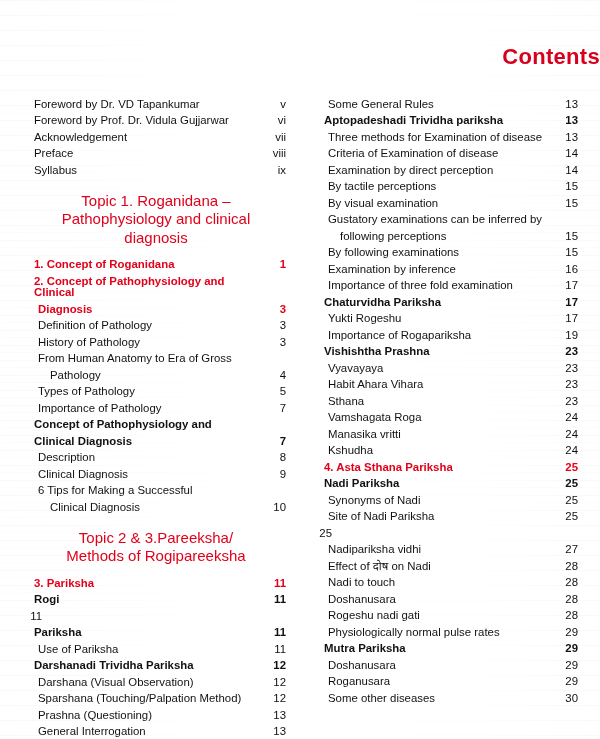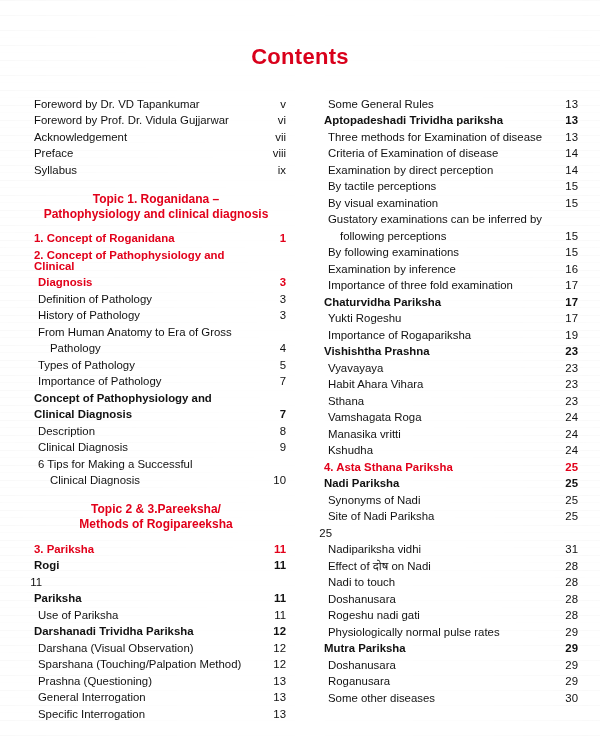--- a/index.html
+++ b/index.html
@@ -37,21 +37,21 @@
 
   .page {
     position: relative;
     width: 600px;
     height: 739px;
     box-sizing: border-box;
     padding: 0;
   }
 
   .contents-title {
-    text-align: center;
+    text-align: right;
     color: #d9001b;
     font-size: 22px;
     font-weight: bold;
     letter-spacing: 0.3px;
     padding-top: 44px;
   }
 
   .columns {
     display: flex;
     margin-top: 26px;
@@ -94,22 +94,22 @@
   .lvl2 .label { padding-left: 24px; }
 
   
   .bold .label, .bold .pg { font-weight: bold; }
   .red .label, .red .pg { color: #e2001a; }
   .red.bold .label, .red.bold .pg { color: #e2001a; font-weight: bold; }
 
   .topic-head {
     text-align: center;
     color: #e2001a;
-    font-weight: bold;
-    font-size: 12px;
+    font-weight: normal;
+    font-size: 15px;
     line-height: 1.25;
     margin: 13px 0 9px 0;
     padding: 0 4px;
   }
   .topic-head .ln { display: block; }
 </style>
 </head>
 <body>
 
 <div class="page">
@@ -368,21 +368,21 @@
           </div>
           <div class="entry lvl1">
             <span class="label">Site of Nadi Pariksha</span>
             <span class="pg">25</span>
           </div>
           <div class="entry lvl1">
             <span class="pg">25</span>
           </div>
           <div class="entry lvl1">
             <span class="label">Nadipariksha vidhi</span>
-            <span class="pg">31</span>
+            <span class="pg">27</span>
           </div>
           <div class="entry lvl1">
             <span class="label">Effect of दोष on Nadi</span>
             <span class="pg">28</span>
           </div>
           <div class="entry lvl1">
             <span class="label">Nadi to touch</span>
             <span class="pg">28</span>
           </div>
           <div class="entry lvl1">

